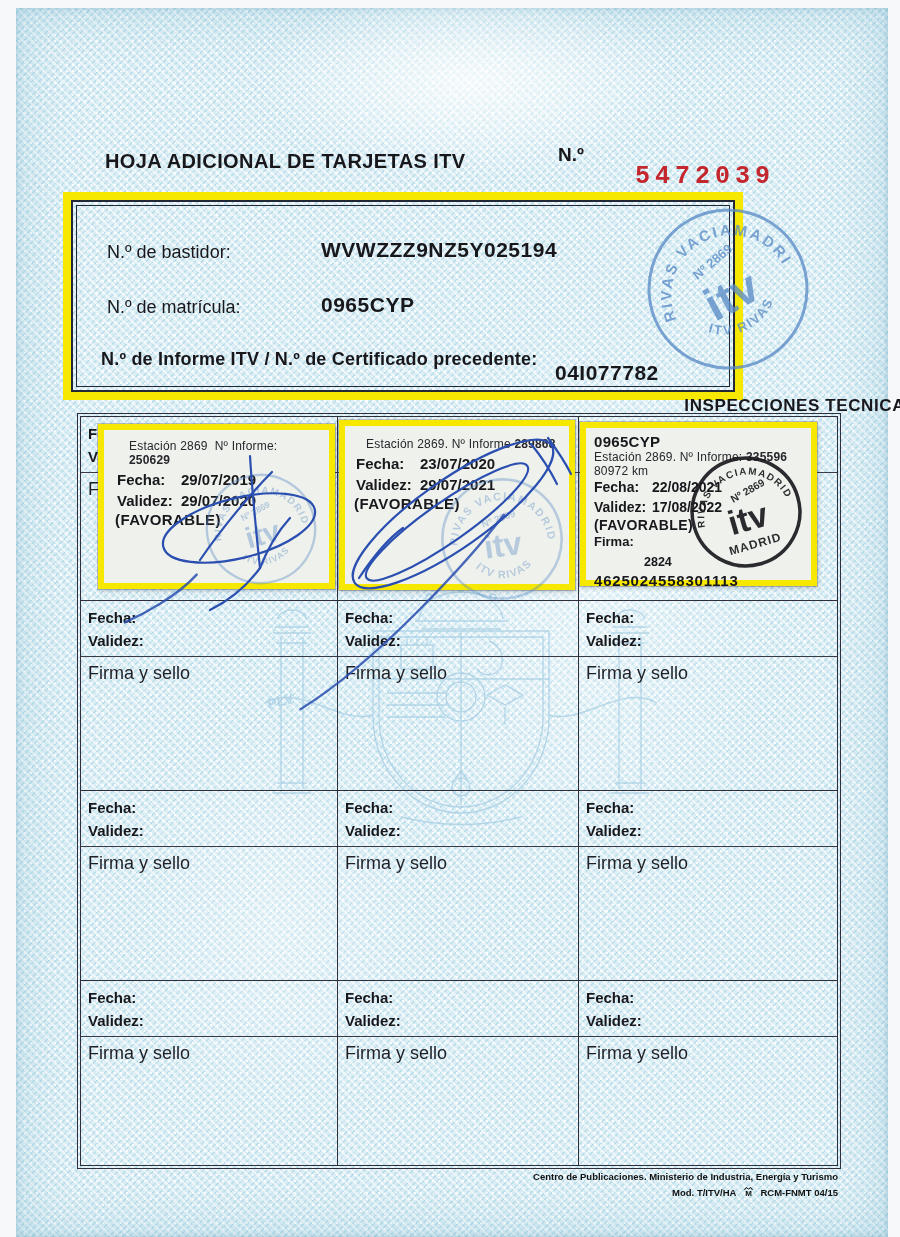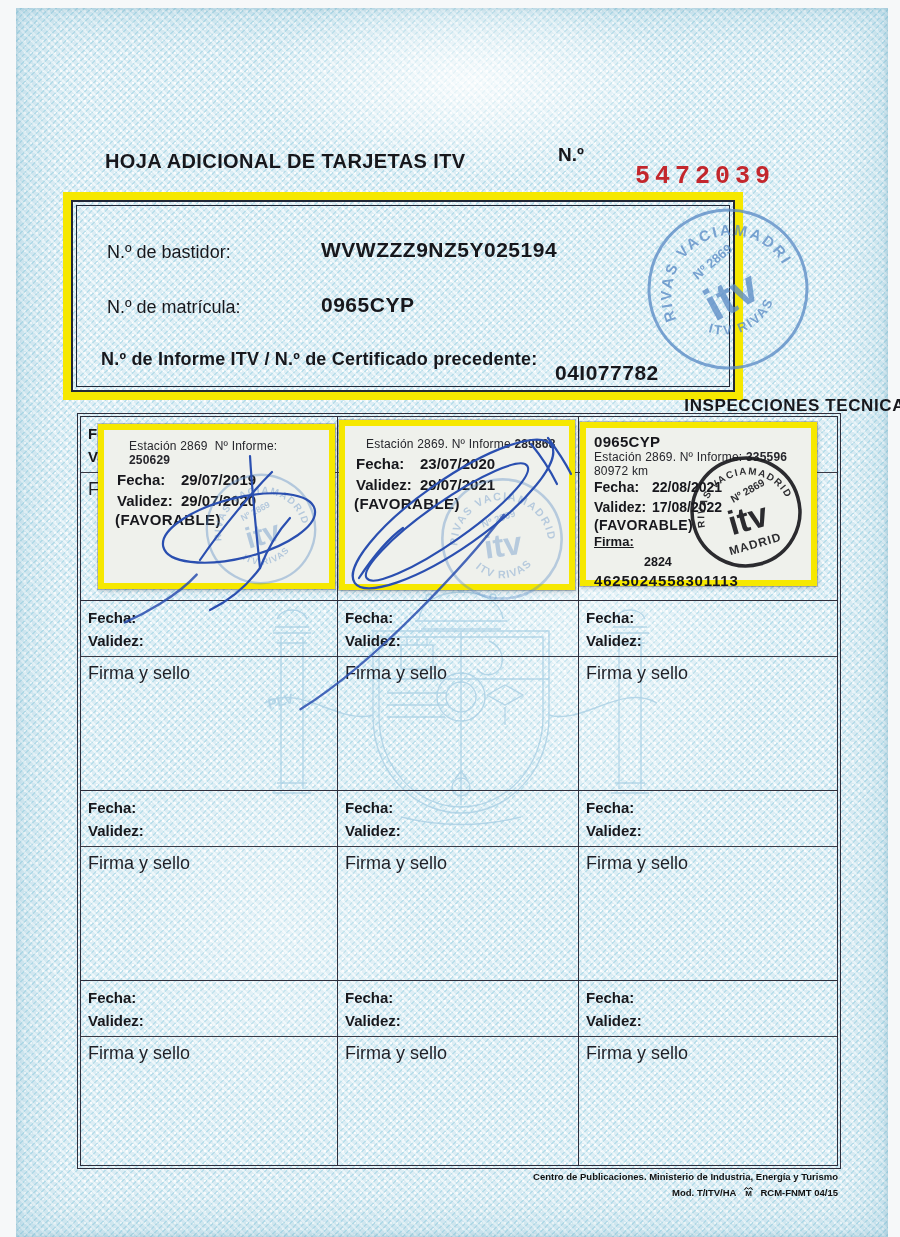--- a/index.html
+++ b/index.html
@@ -298,21 +298,21 @@
         <div class="strow" style="font-size:14px;">
             <span class="k" style="width:58px;">Fecha:</span>
             <span>22/08/2021</span>
           </div>
         <div class="strow" style="font-size:14px;">
             <span class="k" style="width:58px;">Validez:</span>
             <span>17/08/2022</span>
           </div>
         <div class="sfav" style="font-size:14px;">(FAVORABLE)</div>
         <div class="strow" style="font-size:13px;">
-            <span class="k" style="width:50px;text-decoration:underline;">Firma:</span>
+            <span class="k" style="width:50px;">Firma:</span>
             <span style="font-size:12.5px;margin-top:21px;">2824</span>
           </div>
         <div class="scode">4625024558301113</div>
 
         <svg class="stamp" style="left:102px;top:26px;width:116px;height:116px;transform:rotate(-16deg);color:#1b1b1f;opacity:.92;" viewBox="0 0 112 112">
           <defs>
               <path id="s3T" d="M 14,62 A 42,42 0 0 1 98,62"></path>
             </defs>
           <circle cx="56" cy="56" r="52" fill="none" stroke="currentColor" stroke-width="3.4"></circle>
           <text font-size="9.5" font-weight="700" letter-spacing="1.4" fill="currentColor"><textPath href="#s3T" startOffset="2%">RIVAS VACIAMADRID</textPath></text>

